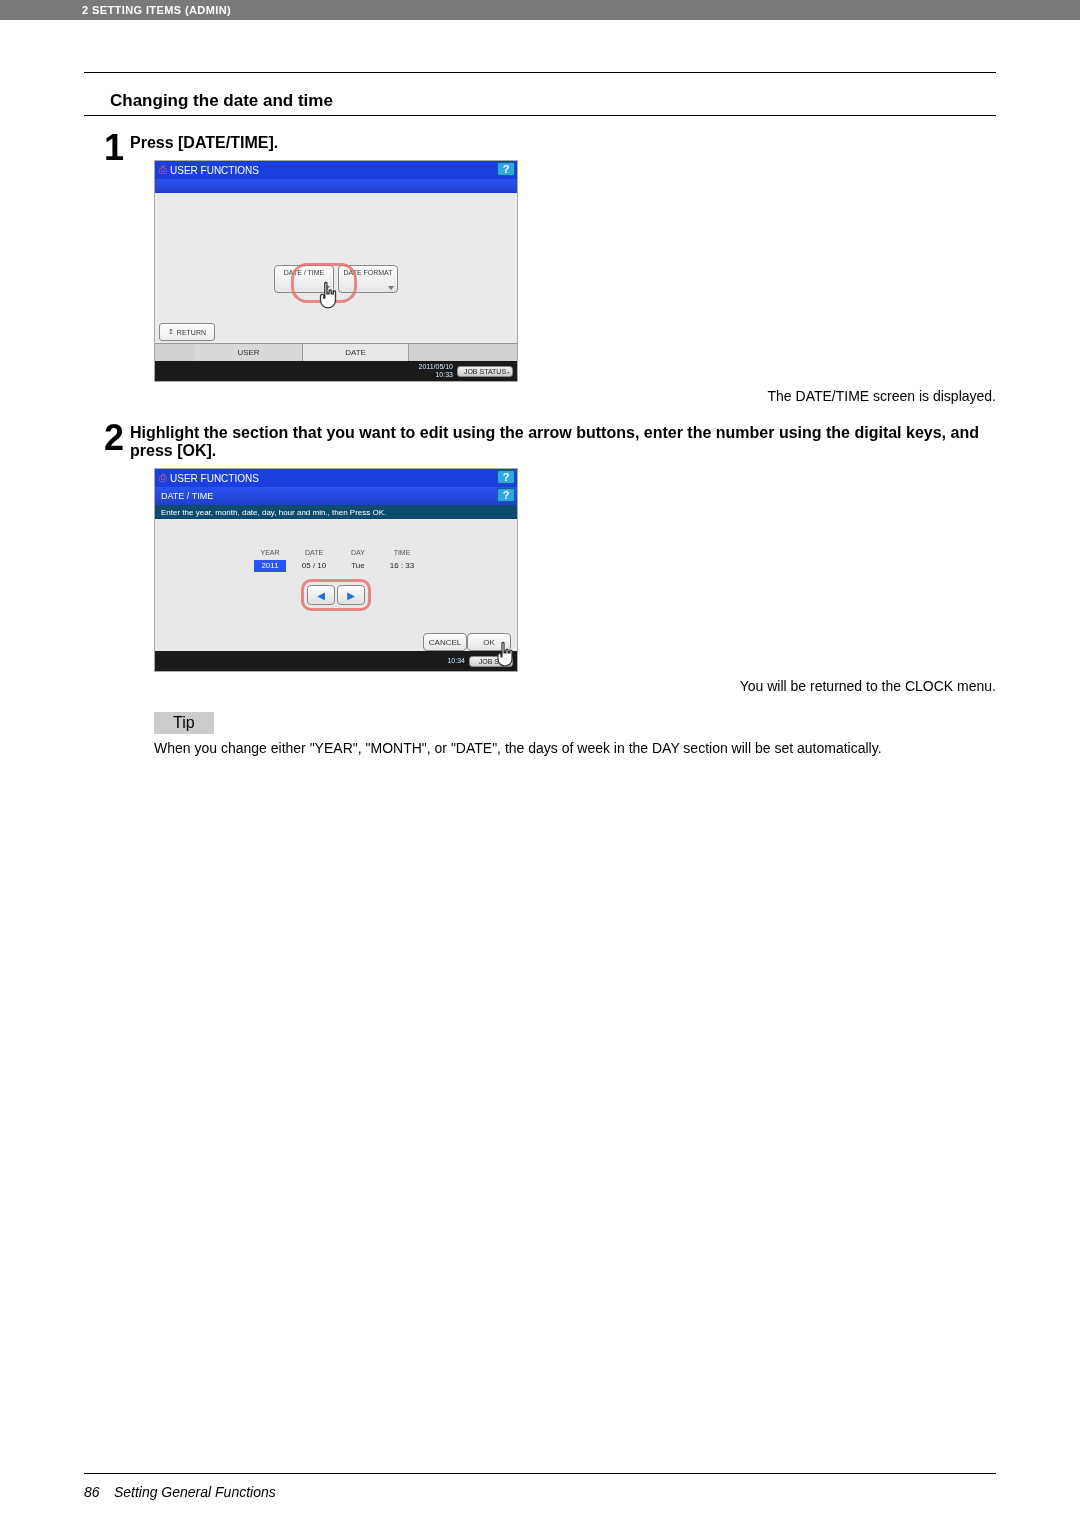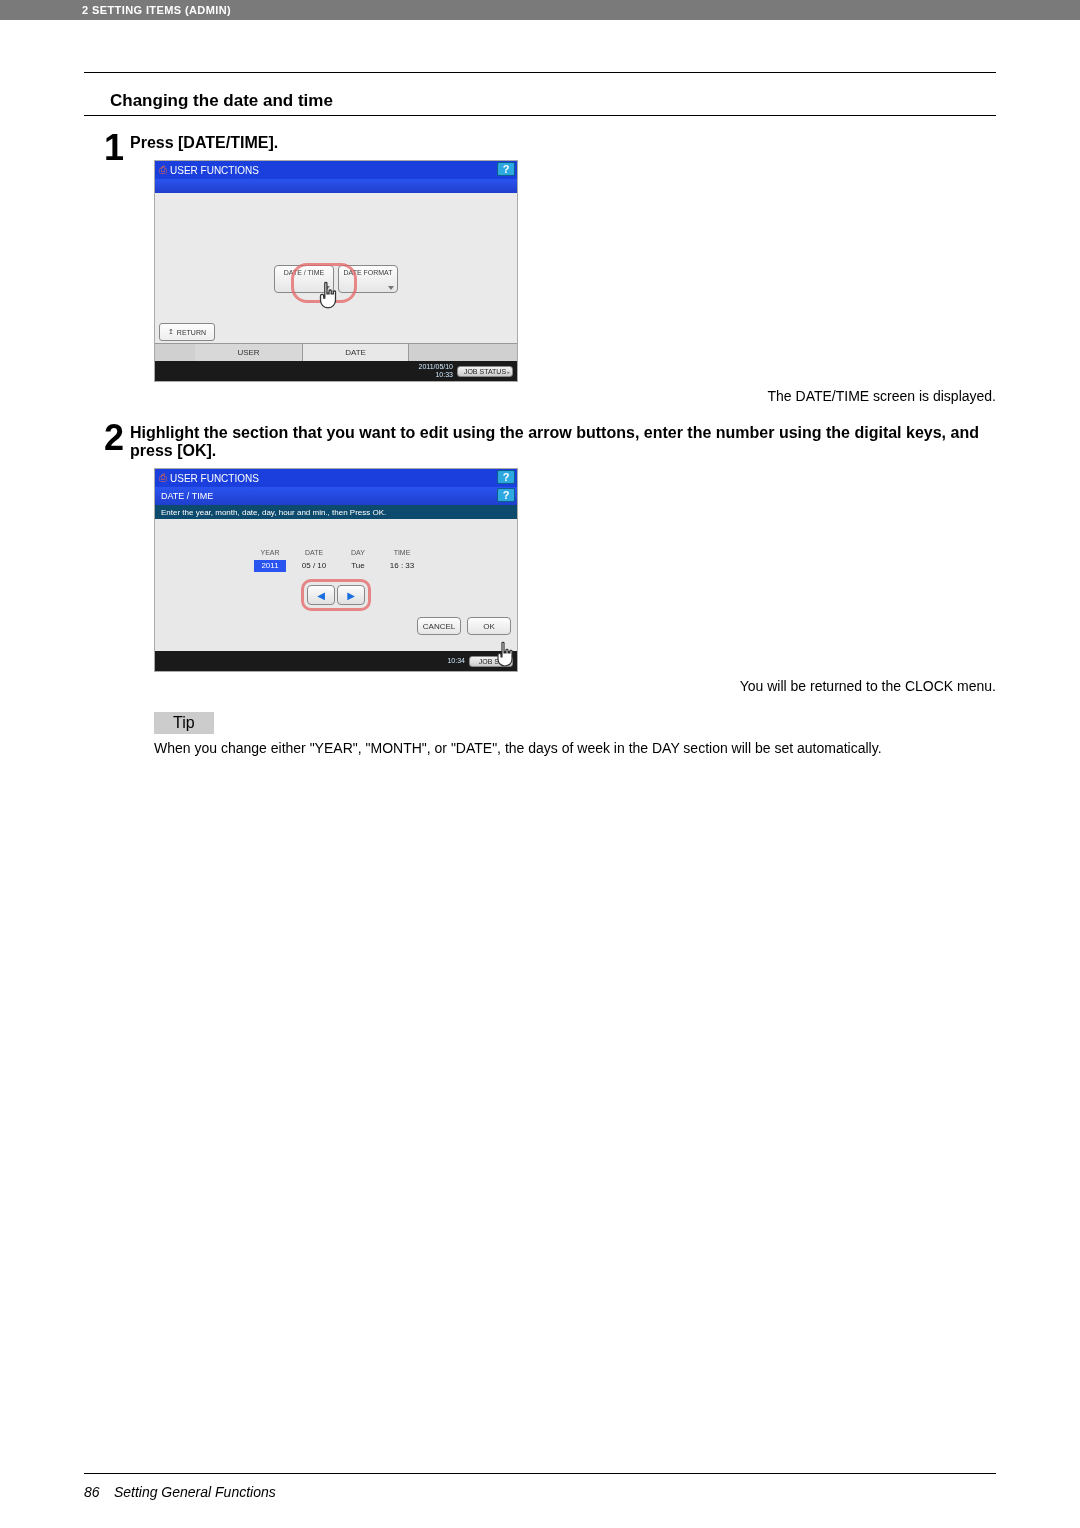--- a/index.html
+++ b/index.html
@@ -282,23 +282,22 @@
     border-radius: 4px;
     font-size: 10px;
     display: flex;
     align-items: center;
     justify-content: center;
     color: #1a6fe0;
   }
   .bottom-btns {
     position: absolute;
     right: 6px;
-    bottom: 16px;
-    display: flex;
-    gap: 6px;
+    bottom: 0;
+    display: flex;
   }
   .bottom-btn {
     width: 44px;
     height: 18px;
     background: linear-gradient(#fdfdfd,#e6e6e6);
     border: 1px solid #888;
     border-radius: 4px;
     font-size: 8px;
     display: flex;
     align-items: center;

